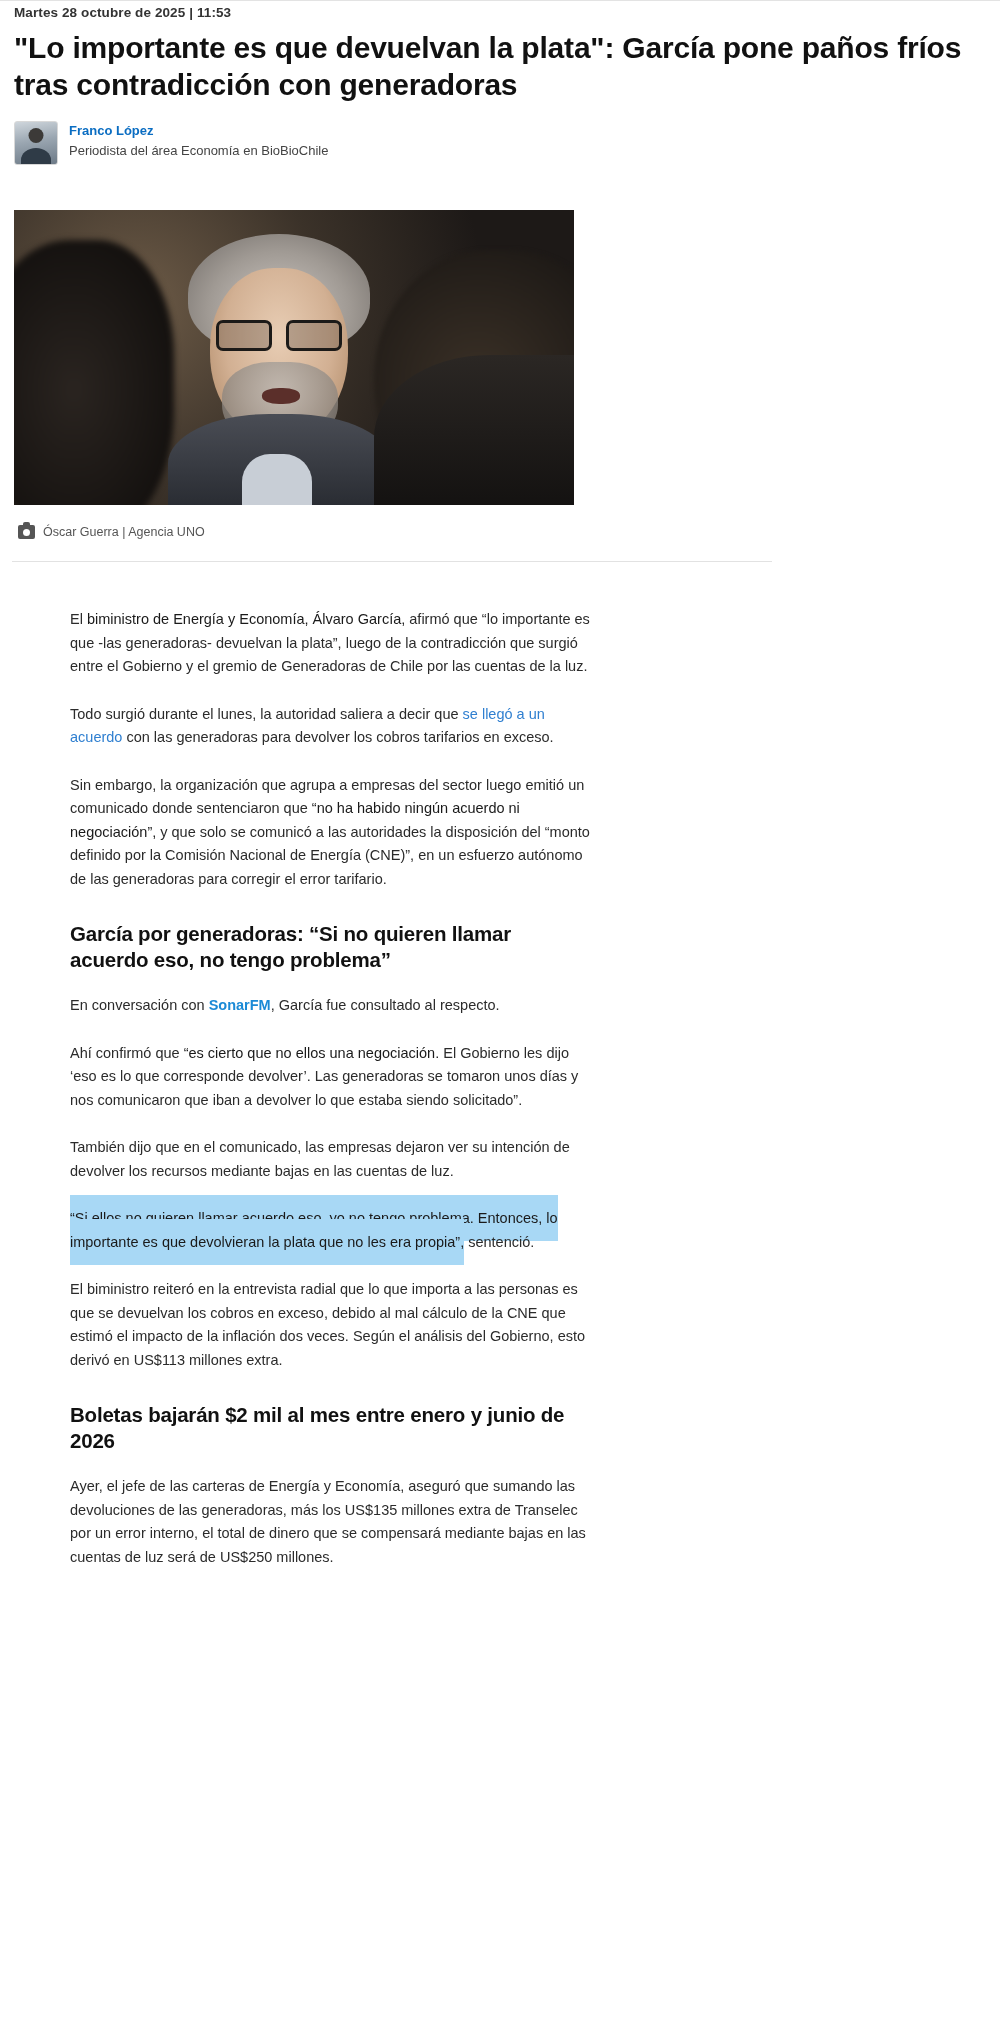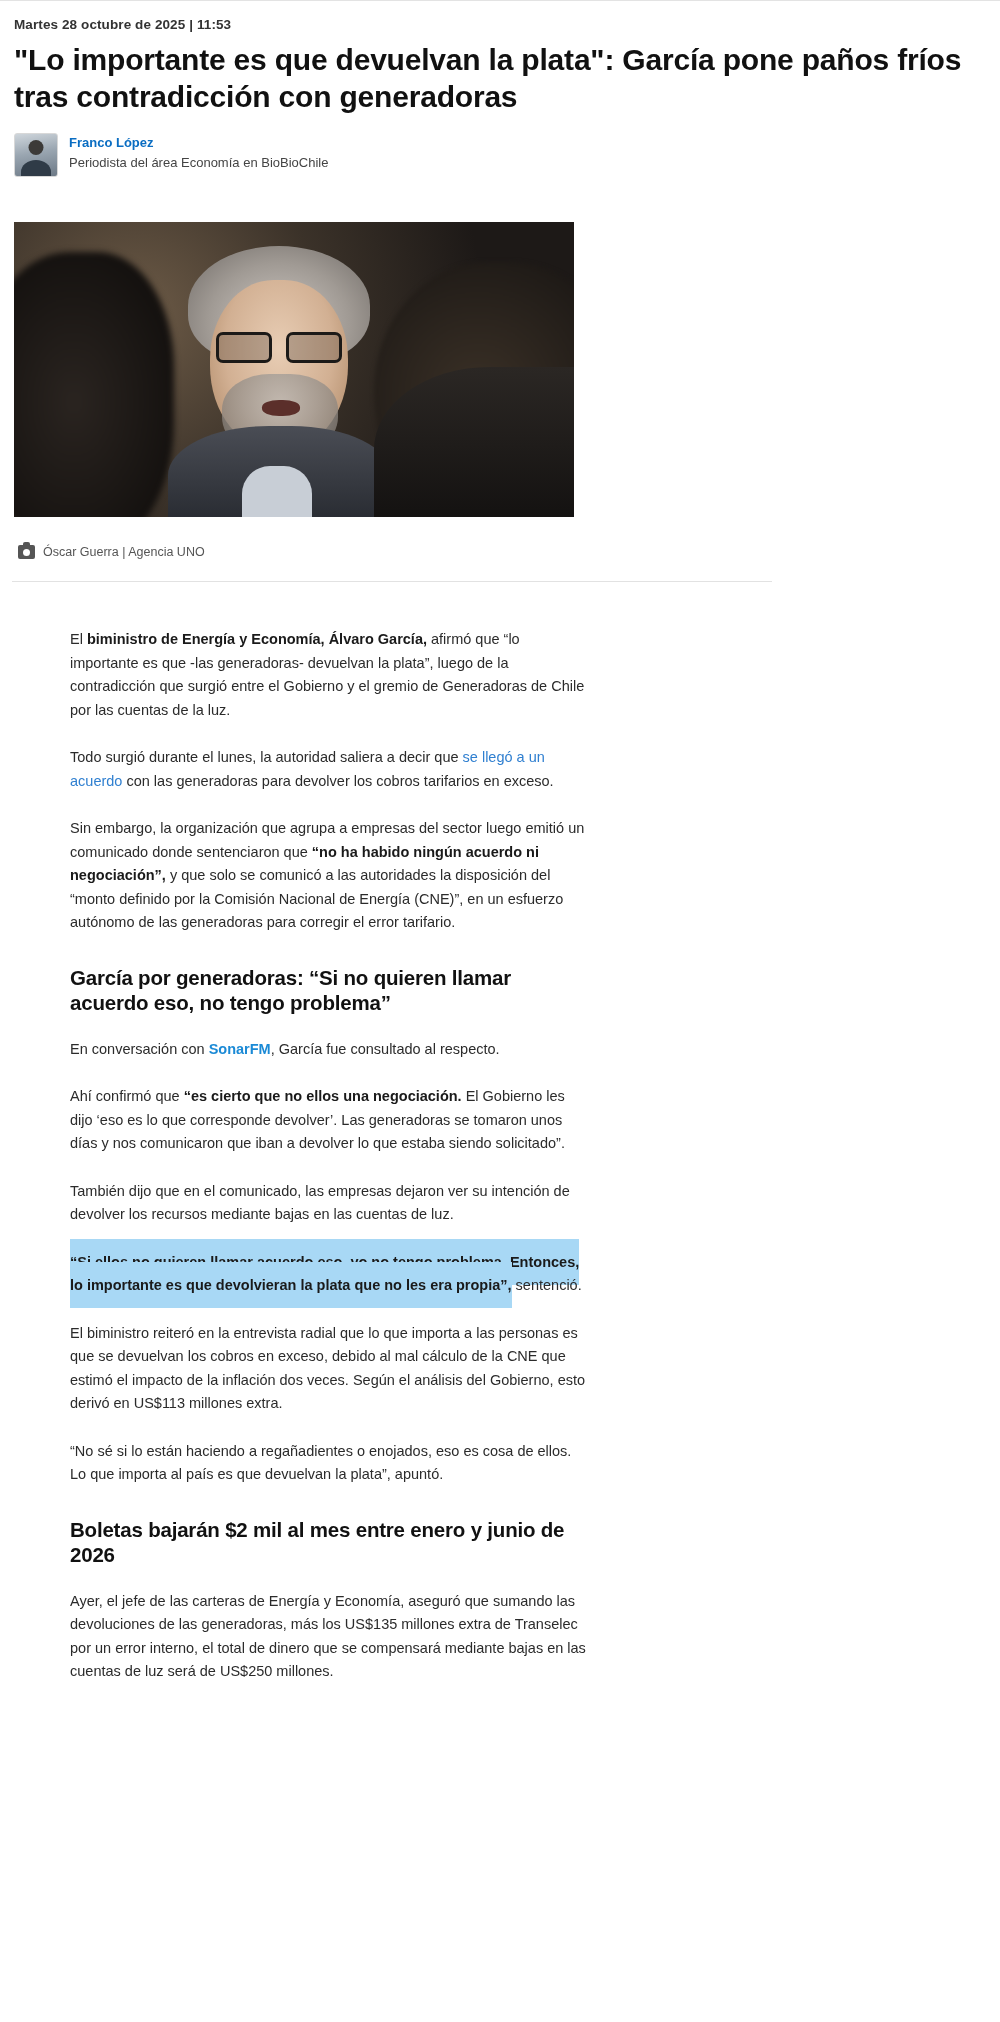--- a/index.html
+++ b/index.html
@@ -24,21 +24,21 @@
     background: #e3e3e3;
     margin: 0;
   }
   .article {
     padding: 0 10px 0 10px;
   }
   .meta-date {
     font-size: 13.5px;
     font-weight: bold;
     color: #333333;
-    padding: 16px 0 0 4px;
+    padding: 4px 0 0 4px;
     letter-spacing: 0.1px;
   }
   h1.headline {
     font-size: 30px;
     line-height: 1.22;
     font-weight: bold;
     color: #111111;
     margin: 10px 0 0 0;
     padding: 0 0 0 4px;
     letter-spacing: -0.2px;
@@ -227,21 +227,21 @@
     bottom: 0;
     width: 210px;
     height: 150px;
     background: linear-gradient(180deg,#2b2724 0%, #141211 100%);
     border-radius: 55% 0 0 0;
   }
   .credit {
     display: flex;
     align-items: center;
     gap: 8px;
-    margin: 28px 0 0 0;
+    margin: 20px 0 0 0;
     padding-left: 4px;
   }
   .cam-icon {
     width: 17px;
     height: 14px;
     background: #555;
     border-radius: 2px;
     position: relative;
     flex: 0 0 auto;
   }
@@ -289,21 +289,21 @@
   .body-wrap p:last-child { margin-bottom: 0; }
   .body-wrap h2 {
     font-size: 20.5px;
     line-height: 1.25;
     font-weight: bold;
     color: #111;
     margin: 30px 0 22px 0;
     letter-spacing: -0.2px;
   }
   .lead-first { margin-top: 0; }
-  b, strong { font-weight: bold; color: #1a1a1a; }
+  b, strong { font-weight: normal; color: #1a1a1a; }
   a.inline-link {
     color: #2f7fd0;
     text-decoration: none;
   }
   a.brand-link {
     color: #1b8ad6;
     font-weight: bold;
     text-decoration: none;
   }
   .hl {
@@ -371,21 +371,20 @@
       <p><span>En conversación con </span><a class="brand-link" href="#">SonarFM</a><span>, García fue consultado al respecto.</span></p>
 
       <p><span>Ahí confirmó que </span><b>“es cierto que no ellos una negociación.</b><span> El Gobierno les dijo ‘eso es lo que corresponde devolver’. Las generadoras se tomaron unos días y nos comunicaron que iban a devolver lo que estaba siendo solicitado”.</span></p>
 
       <p>También dijo que en el comunicado, las empresas dejaron ver su intención de devolver los recursos mediante bajas en las cuentas de luz.</p>
 
       <p><b class="hl">“Si ellos no quieren llamar acuerdo eso, yo no tengo problema. Entonces, lo importante es que devolvieran la plata que no les era propia”,</b><span> sentenció.</span></p>
 
       <p>El biministro reiteró en la entrevista radial que lo que importa a las personas es que se devuelvan los cobros en exceso, debido al mal cálculo de la CNE que estimó el impacto de la inflación dos veces. Según el análisis del Gobierno, esto derivó en US$113 millones extra.</p>
 
-      <p>“No sé si lo están haciendo a regañadientes o enojados, eso es cosa de ellos. Lo que importa al país es que devuelvan la plata”, apuntó.</p>
 
       <h2>Boletas bajarán $2 mil al mes entre enero y junio de 2026</h2>
 
       <p>Ayer, el jefe de las carteras de Energía y Economía, aseguró que sumando las devoluciones de las generadoras, más los US$135 millones extra de Transelec por un error interno, el total de dinero que se compensará mediante bajas en las cuentas de luz será de US$250 millones.</p>
 
 
     </div>
 
     <div class="bottom-pad"></div>
   </div>

